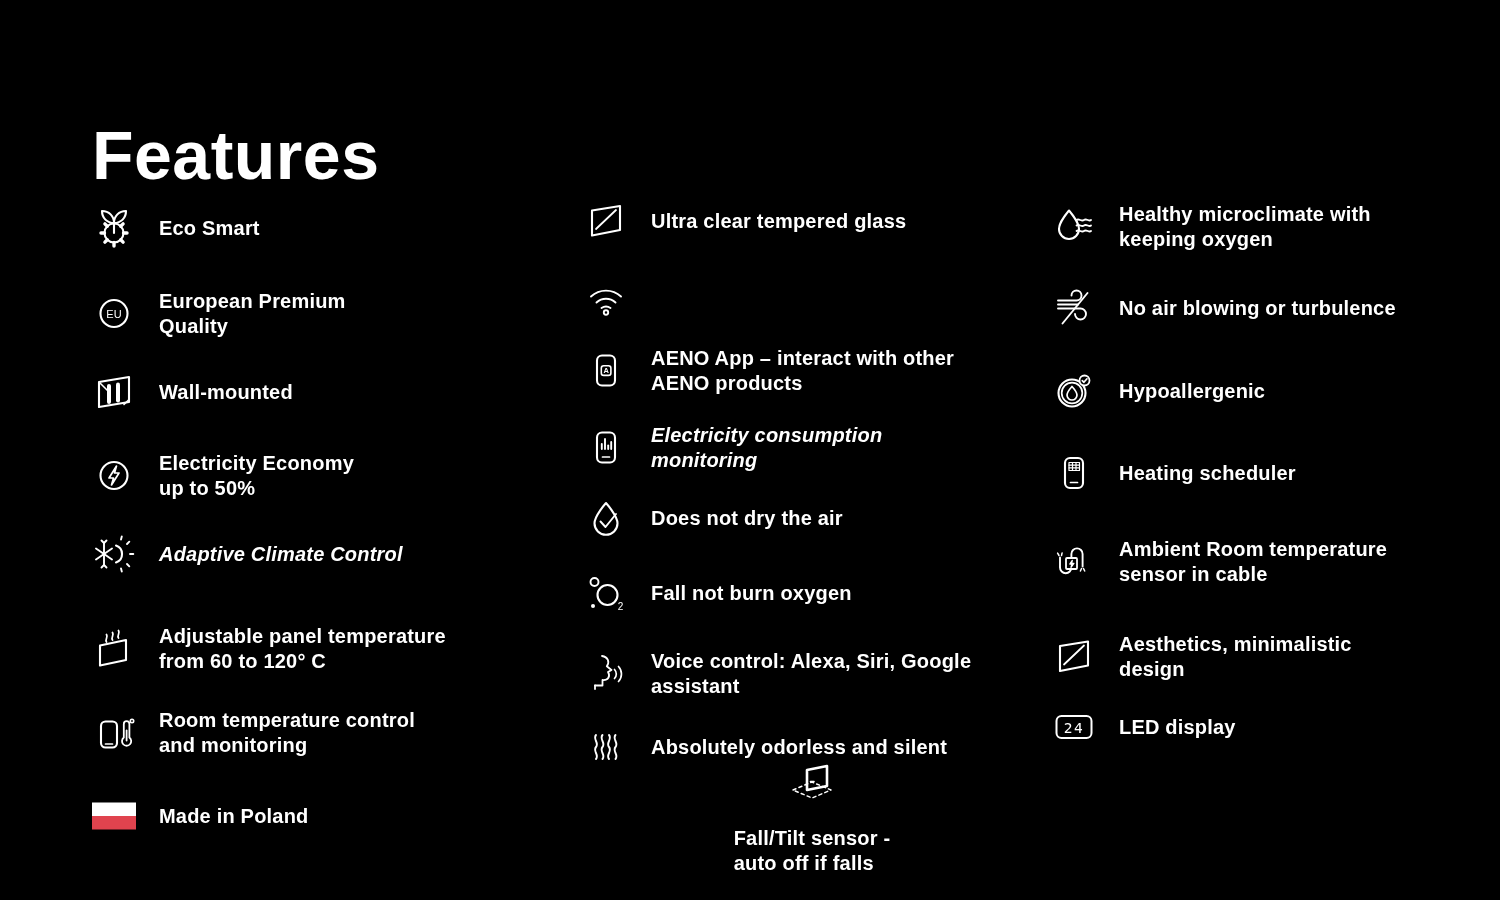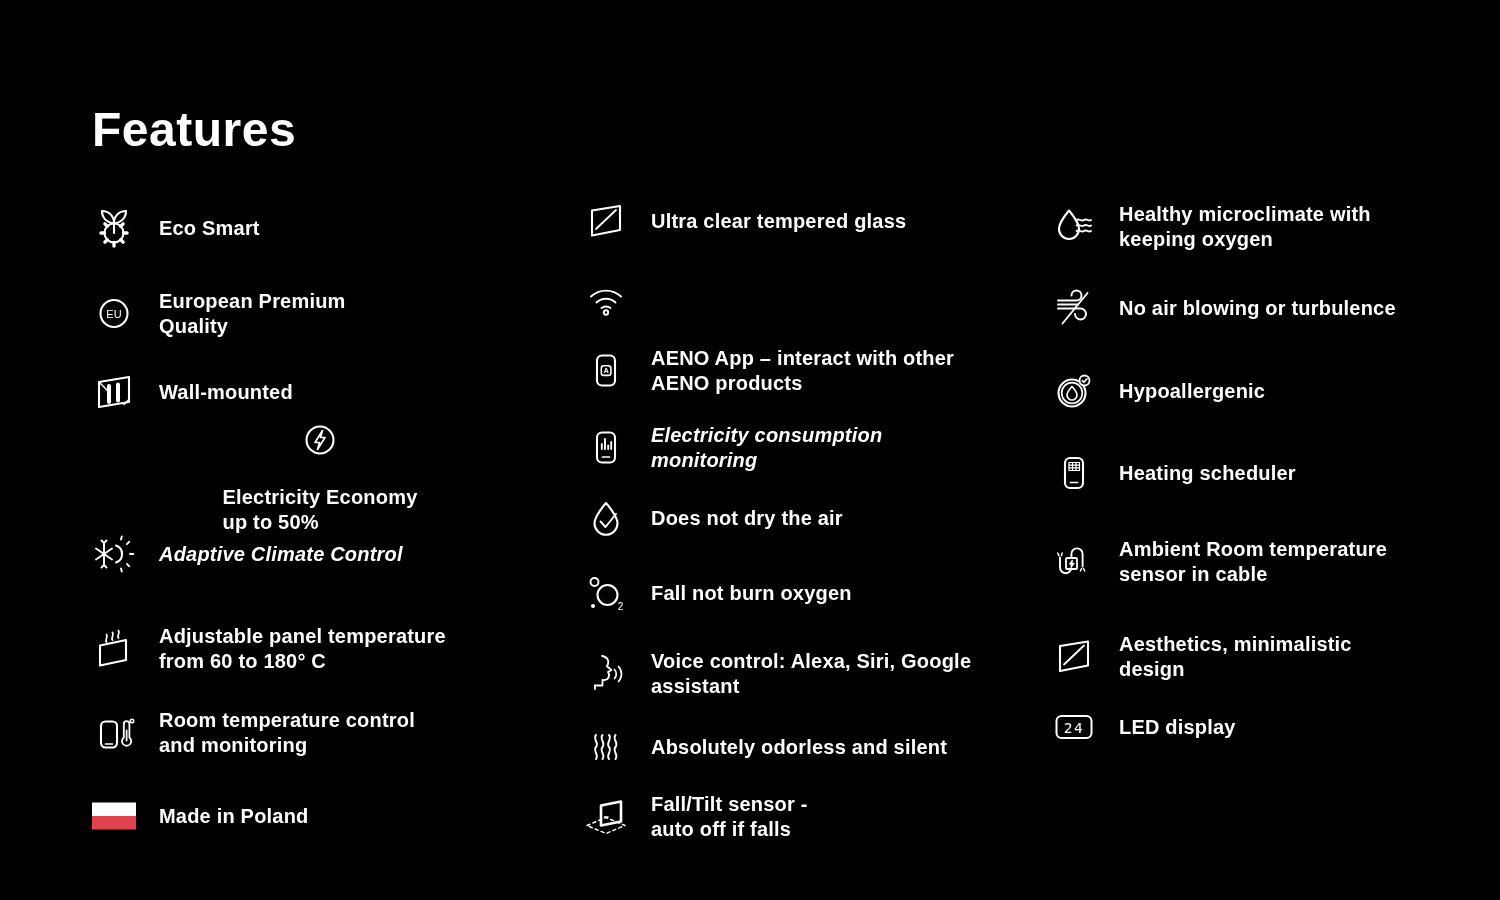--- a/index.html
+++ b/index.html
@@ -4,21 +4,21 @@
 <style>
   html,body{margin:0;padding:0;}
   body{
     width:1500px;height:900px;position:relative;overflow:hidden;
     background:#000;
     font-family:"Liberation Sans", sans-serif;
     color:#fff;
   }
   .page-title{
     position:absolute;left:92px;top:70px;
-    font-size:48px;font-weight:800;letter-spacing:0.5px;color:#fff;
+    font-size:68px;font-weight:800;letter-spacing:0.5px;color:#fff;
   }
   .item{
     position:absolute;display:flex;align-items:center;gap:21px;
     transform:translateY(-50%);width:460px;
   }
   .icon-box{
     width:48px;height:48px;flex:0 0 48px;
     display:flex;align-items:center;justify-content:center;
   }
   .icon-box svg{display:block;}
@@ -67,21 +67,21 @@
         <svg viewBox="0 0 48 48" width="48" height="48" fill="none" stroke="#fff" stroke-width="2.1" stroke-linecap="round" stroke-linejoin="round">
           <path d="M9 14 L39 9 V34 L9 39 Z"></path>
           <path d="M10 15 L18 23" stroke-width="1.6"></path>
           <path d="M19 18 V34" stroke-width="4"></path>
           <path d="M28 16.5 V32.5" stroke-width="4"></path>
           <path d="M34 36.5 L39 31.5" stroke-width="1.6"></path>
         </svg>
       </div>
       <div class="label">Wall-mounted</div>
     </div>
-    <div class="item" style="left: 90px; top: 475px; flex-direction: column;">
+    <div class="item" style="left: 90px; top: 475px;">
       <div class="icon-box">
         <svg viewBox="0 0 48 48" width="48" height="48" fill="none" stroke="#fff" stroke-width="2.1" stroke-linecap="round" stroke-linejoin="round">
           <circle cx="24" cy="24" r="13.5"></circle>
           <path d="M26.5 14.5 L19 26.5 h4.5 L21.5 33.5 29 21.5 h-4.5 Z" stroke-width="1.7"></path>
         </svg>
       </div>
       <div class="label">Electricity Economy
 up to 50%</div>
     </div>
     <div class="item" style="left: 90px; top: 554px; font-style: italic;">
@@ -108,21 +108,21 @@
     <div class="item" style="left: 90px; top: 648px;">
       <div class="icon-box">
         <svg viewBox="0 0 48 48" width="48" height="48" fill="none" stroke="#fff" stroke-width="2.1" stroke-linecap="round" stroke-linejoin="round">
           <path d="M10 21 L36 15.5 V35.5 L10 41 Z"></path>
           <path d="M16.5 17.5c-2-2.6 2-4.4 0-7.5" stroke-width="1.8"></path>
           <path d="M22.5 15.5c-2-2.6 2-4.4 0-7.5" stroke-width="1.8"></path>
           <path d="M28.5 13.5c-2-2.6 2-4.4 0-7.5" stroke-width="1.8"></path>
         </svg>
       </div>
       <div class="label">Adjustable panel temperature
-from 60 to 180° C</div>
+from 60 to 120° C</div>
     </div>
     <div class="item" style="left: 90px; top: 732px;">
       <div class="icon-box">
         <svg viewBox="0 0 48 48" width="48" height="48" fill="none" stroke="#fff" stroke-width="2.1" stroke-linecap="round" stroke-linejoin="round">
           <rect x="11" y="13" width="16" height="26" rx="4.5"></rect>
           <path d="M15.5 35.5h7" stroke-width="1.7"></path>
           <path d="M33.8 15.5a2.8 2.8 0 0 1 5.6 0V29a4.6 4.6 0 1 1-5.6 0 Z" stroke-width="1.8"></path>
           <path d="M36.6 22v10" stroke-width="1.8"></path>
           <circle cx="42" cy="12.5" r="1.7" stroke-width="1.6"></circle>
         </svg>
@@ -223,21 +223,21 @@
           <g stroke-width="1.9">
             <path d="M14 12c-3.5 4 3.5 8 0 12s3.5 8 0 12"></path>
             <path d="M20.5 12c-3.5 4 3.5 8 0 12s3.5 8 0 12"></path>
             <path d="M27 12c3.5 4-3.5 8 0 12s-3.5 8 0 12"></path>
             <path d="M33.5 12c-3.5 4 3.5 8 0 12s3.5 8 0 12"></path>
           </g>
         </svg>
       </div>
       <div class="label">Absolutely odorless and silent</div>
     </div>
-    <div class="item" style="left: 582px; top: 816px;">
+    <div class="item" style="left: 582px; top: 816px; flex-direction: column;">
       <div class="icon-box">
         <svg viewBox="0 0 48 48" width="48" height="48" fill="none" stroke="#fff" stroke-width="2.1" stroke-linecap="round" stroke-linejoin="round">
           <path d="M5 33 24 25l19 8-19 8Z" stroke-width="1.5" stroke-dasharray="3.2 3.2"></path>
           <path d="M19 13 39 9v20l-20 4Z" stroke-width="2.6"></path>
           <path d="M22.5 24.5h3.5" stroke-width="1.6"></path>
         </svg>
       </div>
       <div class="label">Fall/Tilt sensor -
 auto off if falls</div>
     </div>

